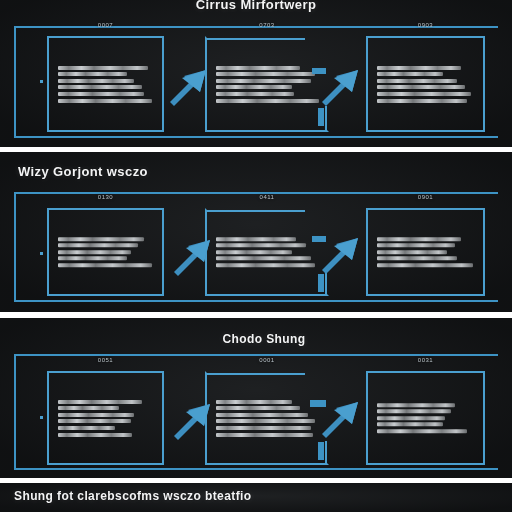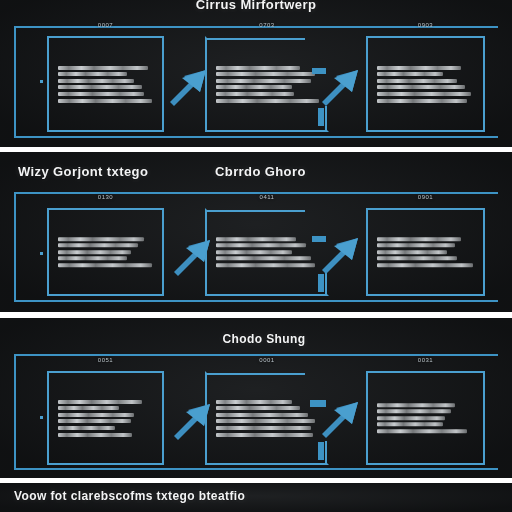--- a/index.html
+++ b/index.html
@@ -189,22 +189,21 @@
         <div class="ln" style="width:88%"></div>
         <div class="ln" style="width:94%"></div>
         <div class="ln" style="width:90%"></div>
       </div>
     </div>
   </div>
 
   <div class="sep" id="sep-0"></div>
 
   <div class="panel" id="panel-1">
-    <div class="panel-title" id="title-1a">Wizy Gorjont txtego</div>
-    <div class="panel-title" id="title-1b">Cbrrdo Ghoro</div>
+    <div class="panel-title" id="title-1a">Wizy Gorjont wsczo</div>
 
     <div class="frame" style="left:14px;top:40px;width:484px;height:110px;"></div>
 
     <div class="bullet" style="left:40px;top:100px;"></div>
 
     <div class="card" style="left:47px;top:56px;width:117px;height:88px;">
       <div class="card-label">0130</div>
       <div class="lines">
         <div class="ln" style="width:88%"></div>
         <div class="ln" style="width:82%"></div>
@@ -316,16 +315,16 @@
         <div class="ln" style="width:68%"></div>
         <div class="ln" style="width:66%"></div>
         <div class="ln" style="width:90%"></div>
       </div>
     </div>
   </div>
 
   <div class="sep" id="sep-2"></div>
 
   <div class="panel" id="panel-3">
-    <div class="panel-title" id="caption">Voow fot clarebscofms txtego bteatfio</div>
+    <div class="panel-title" id="caption">Shung fot clarebscofms wsczo bteatfio</div>
   </div>
 
 </div>
 
 </body></html>

